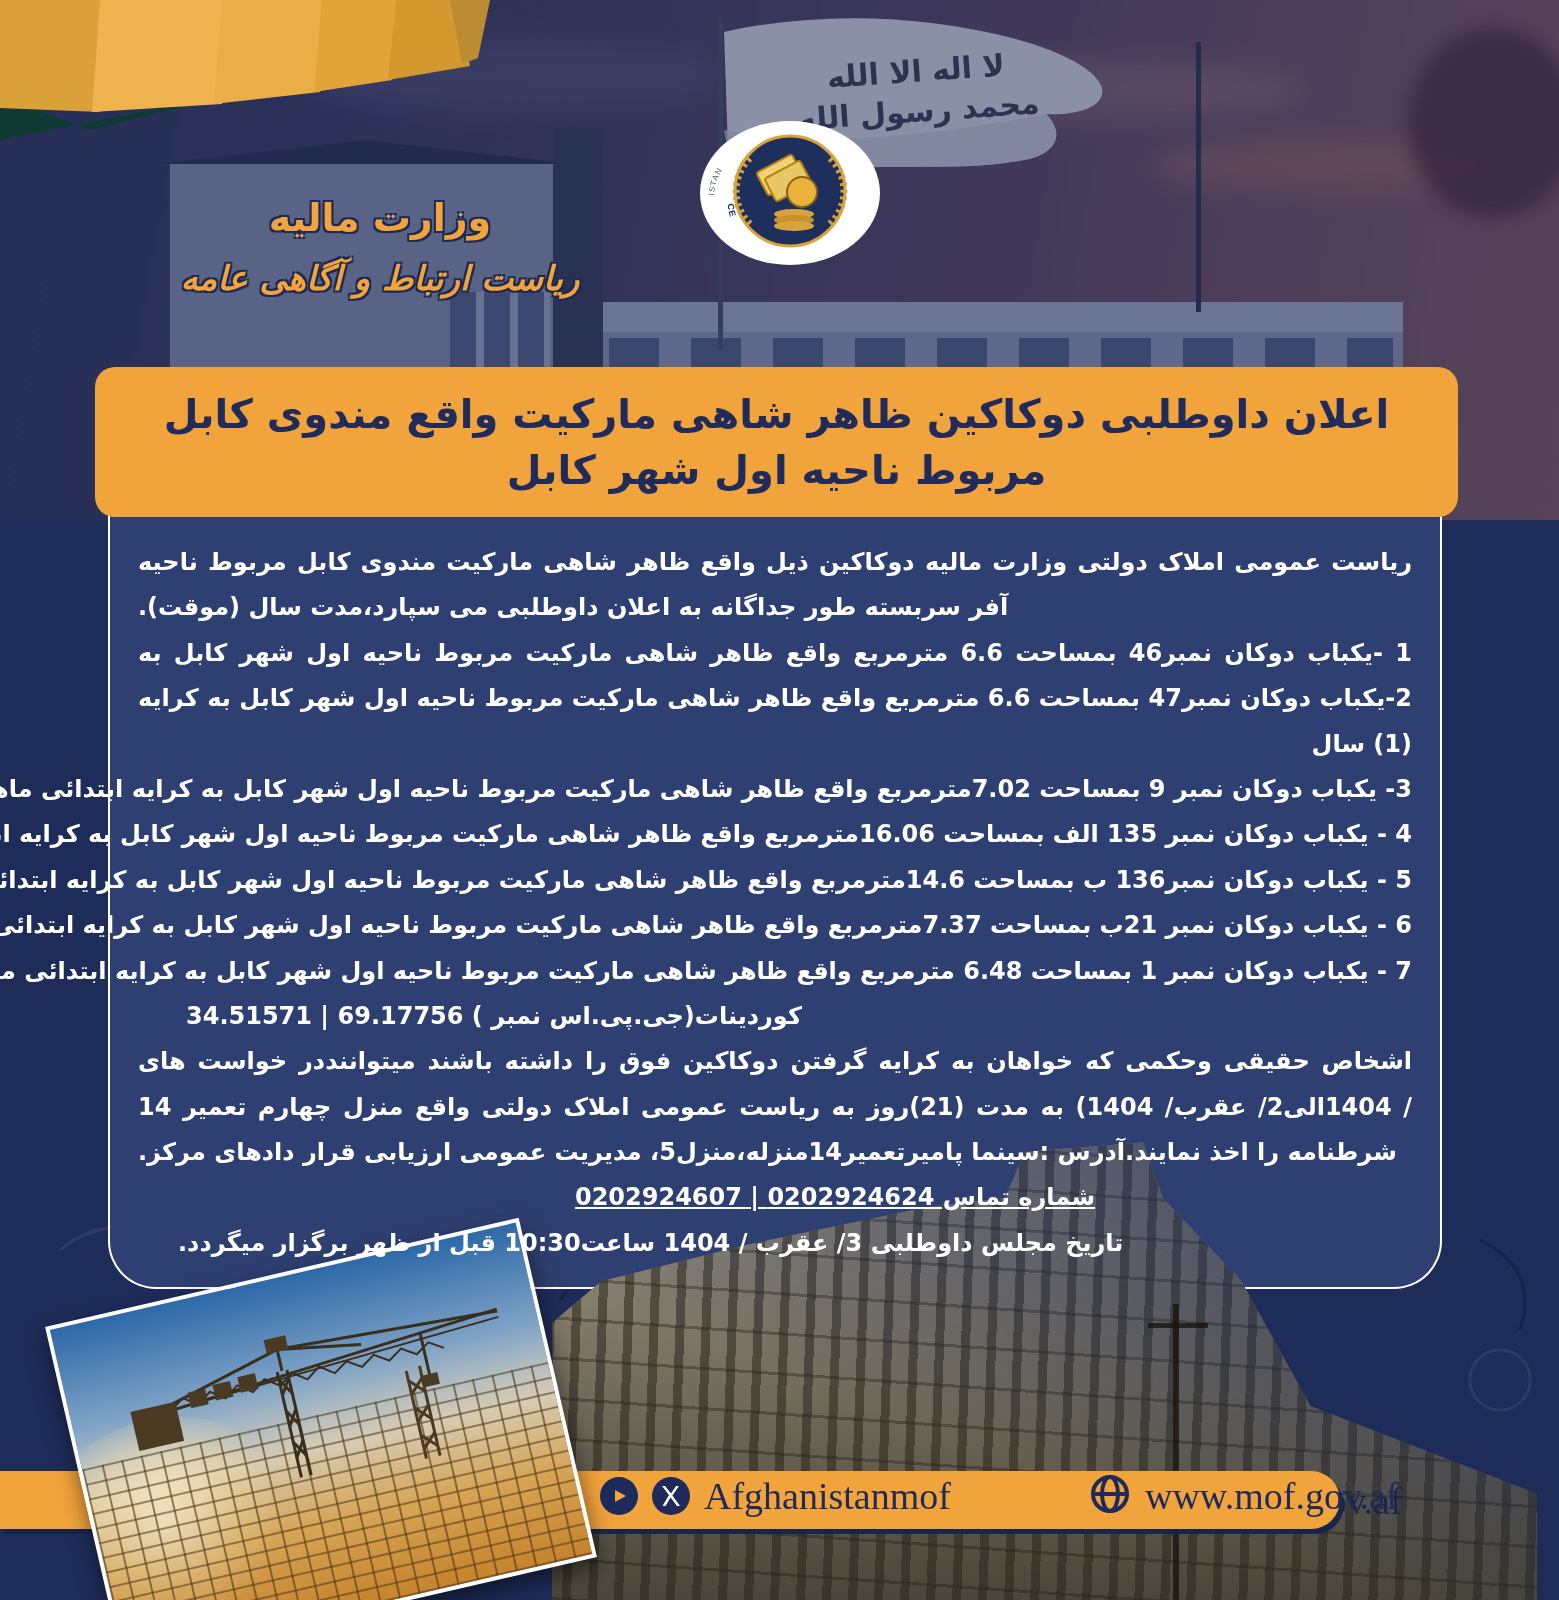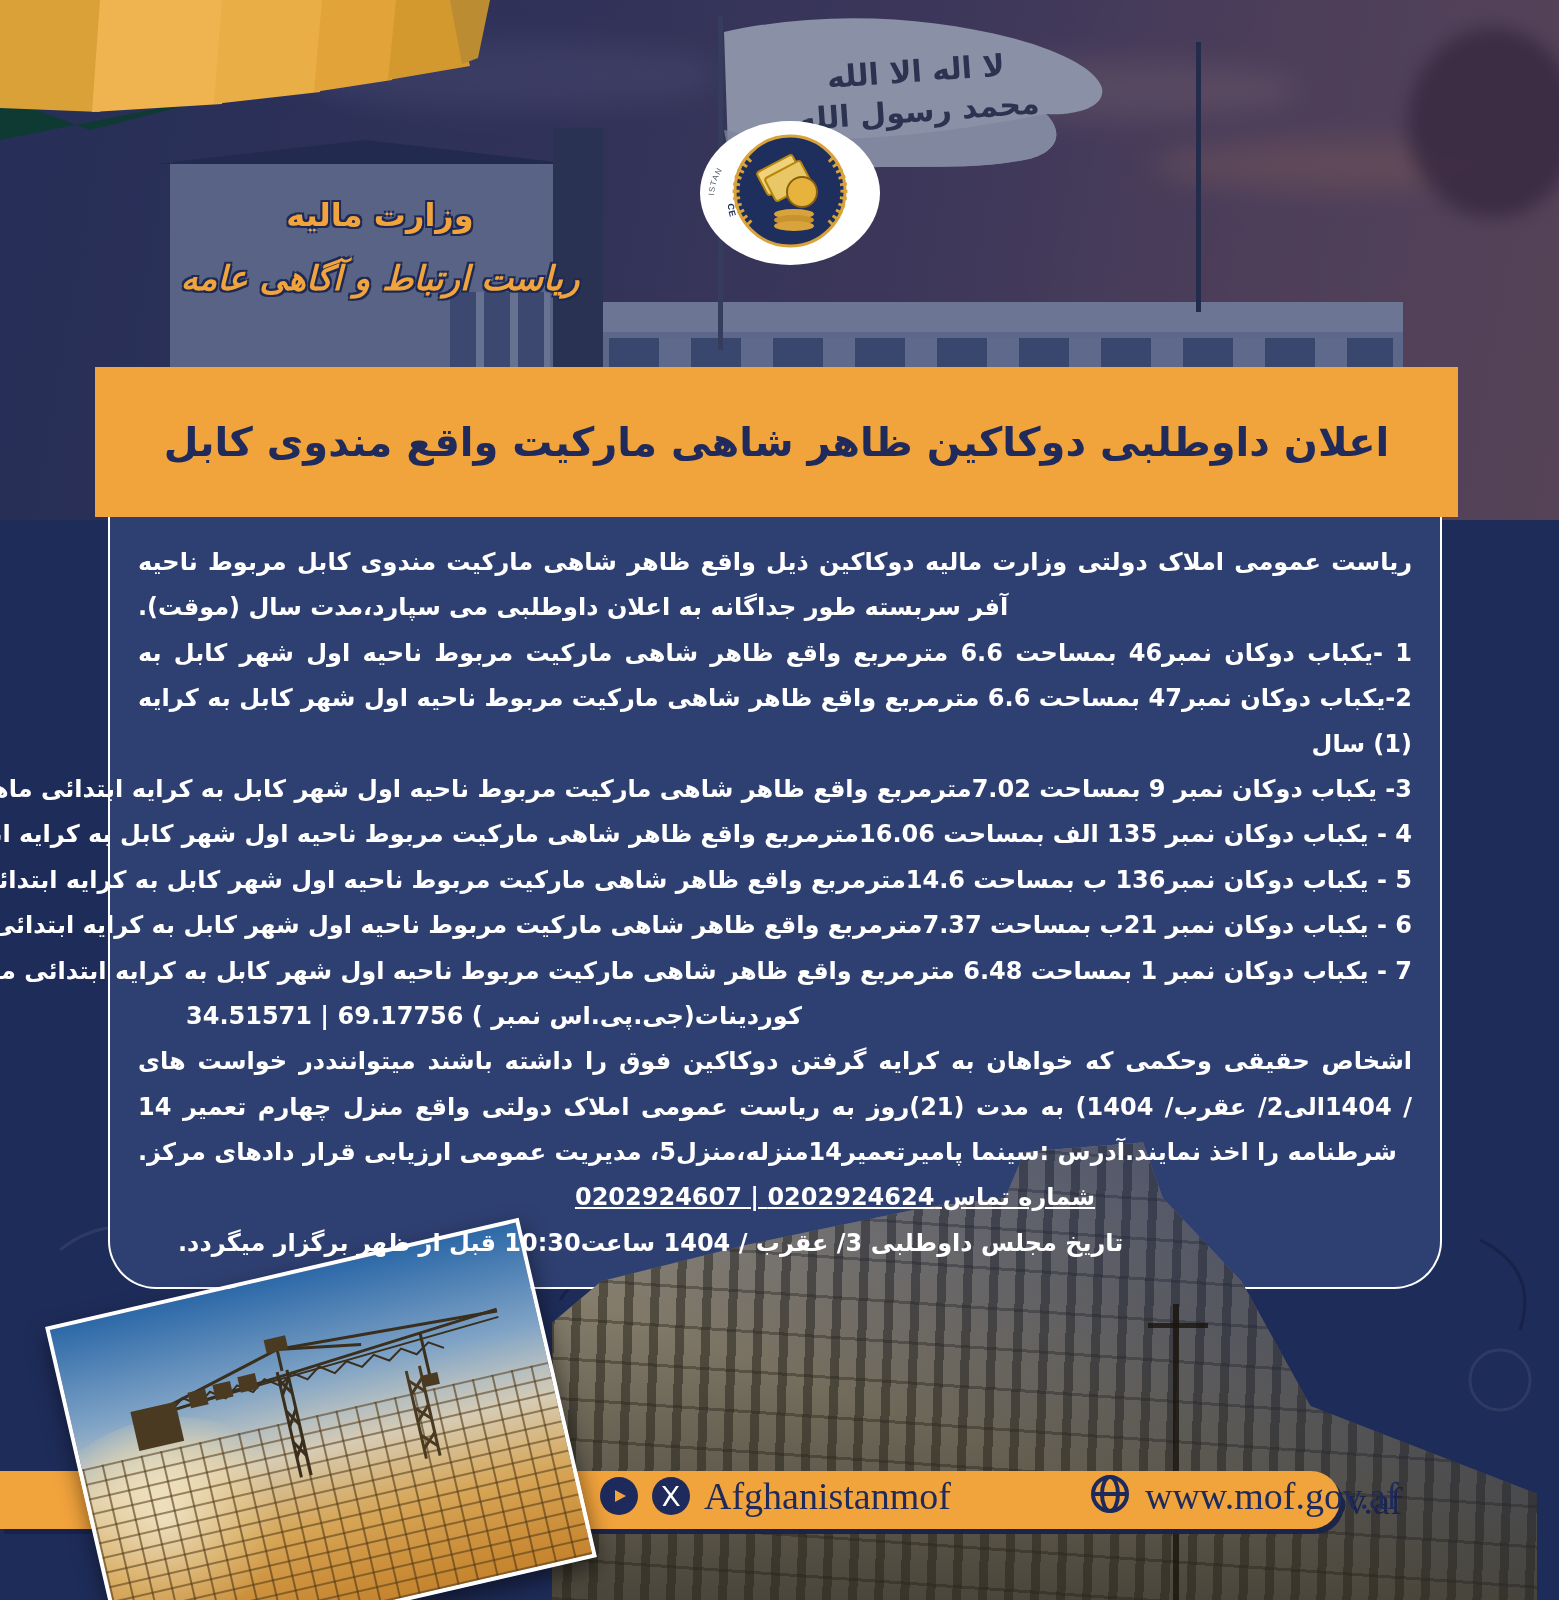--- a/index.html
+++ b/index.html
@@ -31,33 +31,33 @@
   .bldg-main .row2{position:absolute;left:6px;top:152px;width:98%;height:66px;
         background:repeating-linear-gradient(90deg,#5d6a92 0 50px,#9aa5c2 50px 82px);}
   .lamp-pole{position:absolute;left:1196px;top:42px;width:5px;height:270px;background:#30364f;}
   .flag-pole{position:absolute;left:718px;top:16px;width:5px;height:334px;background:#50556c;}
   .flag-svg{position:absolute;left:712px;top:10px;}
   .hero-tint{position:absolute;inset:0;background:rgba(23,33,73,.45);}
 
   
   .dept{position:absolute;z-index:4;color:#f2a43c;font-weight:bold;
         text-shadow:2px 2px 0 #1e2a55,-2px 2px 0 #1e2a55,2px -2px 0 #1e2a55,-2px -2px 0 #1e2a55;}
-  .dept1{left:200px;top:196px;width:360px;font-size:32px;text-align:center;}
+  .dept1{left:200px;top:196px;width:360px;font-size:38px;text-align:center;}
   .dept2{left:150px;top:258px;width:460px;font-size:34px;text-align:center;font-style:italic;}
 
   
   .ribbon{position:absolute;left:0;top:0;z-index:5;}
 
   
   .logo{position:absolute;left:698px;top:120px;z-index:5;}
 
   
   .banner{position:absolute;left:95px;top:367px;width:1363px;height:150px;z-index:6;
           background:#f1a33c;display:flex;flex-direction:column;justify-content:center;
-          align-items:center;gap:8px;}
+          align-items:center;gap:8px;border-radius:20px;}
   .banner .t{color:#202b5b;font-weight:bold;font-size:40px;line-height:1.2;text-align:center;}
 
   
   .panel{position:absolute;left:108px;top:514px;width:1334px;height:775px;z-index:3;
          background:#2e3f71;border:2px solid #ffffff;border-top:none;
          border-radius:0 0 48px 48px;box-sizing:border-box;}
   .panel-text{position:absolute;left:108px;top:514px;width:1334px;height:775px;z-index:8;
          box-sizing:border-box;padding:26px 30px 0 30px;direction:rtl;
          color:#ffffff;font-weight:bold;font-size:24px;}
   .ln{height:45.4px;line-height:45.4px;white-space:nowrap;overflow:visible;}
@@ -199,20 +199,21 @@
     <text font-family="Liberation Sans, sans-serif" font-size="9" fill="#1e2f5e" font-weight="bold" letter-spacing="1">
       <textPath href="#arcBot" startOffset="8%">MINISTRY OF FINANCE</textPath>
     </text>
   </svg>
 
   <div class="dept dept1" data-interactable="false">وزارت مالیه</div>
   <div class="dept dept2" data-interactable="false">ریاست ارتباط و آگاهی عامه</div>
 
   <div class="banner" data-interactable="false">
     <div class="t" data-interactable="false">اعلان داوطلبی  دوکاکین ظاهر شاهی مارکیت واقع مندوی کابل</div>
+    <div class="t" data-interactable="false">مربوط ناحیه اول  شهر کابل</div>
   </div>
 
   <div class="panel" data-interactable="false"></div>
 
   <div class="photo-right" data-interactable="false">
     <div class="pole" data-interactable="false"></div>
     <div class="cross" data-interactable="false"></div>
   </div>
 
   <div class="panel-text" data-interactable="false">

